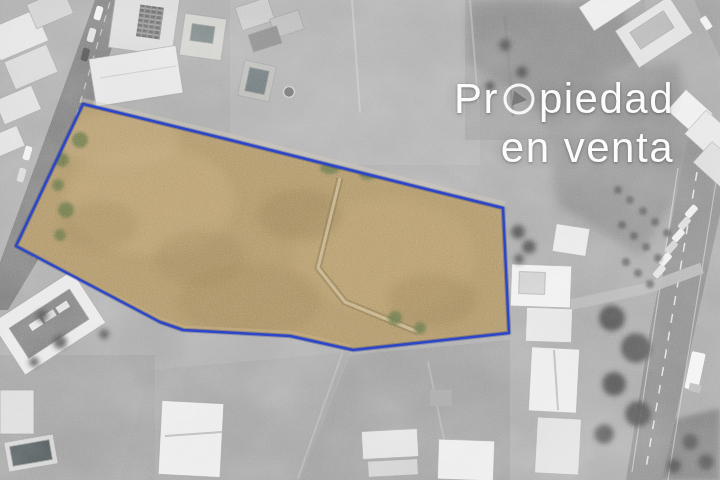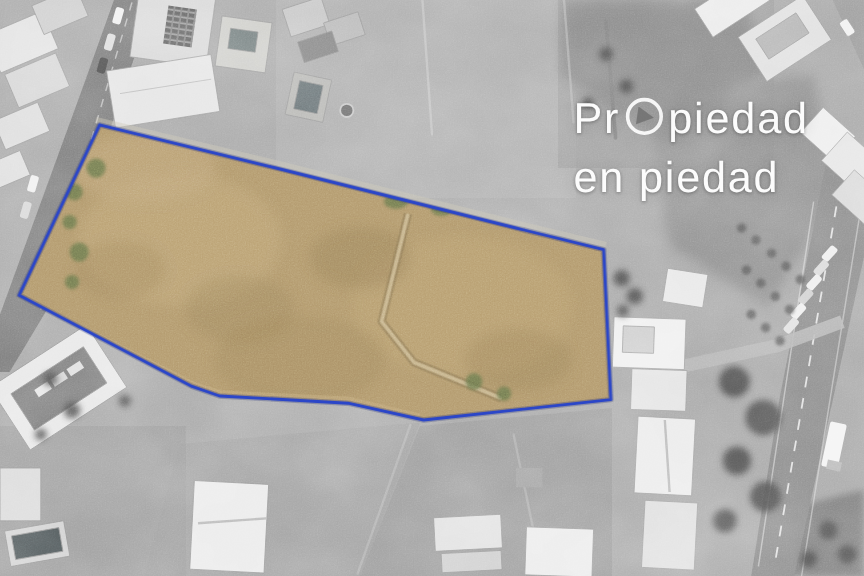--- a/index.html
+++ b/index.html
@@ -1,20 +1,20 @@
 <!DOCTYPE html>
 <html><head>
 <meta charset="utf-8">
 <style>
   html,body{margin:0;padding:0;background:#222;}
   .stage{position:relative;width:720px;height:480px;overflow:hidden;
          font-family:"Liberation Sans", sans-serif;}
   .stage svg.scene{position:absolute;inset:0;display:block;}
-  .caption{position:absolute;top:74px;right:46px;text-align:left;
-           color:#ffffff;opacity:.96;line-height:49px;font-size:36px;
+  .caption{position:absolute;top:74px;right:46px;text-align:right;
+           color:#ffffff;opacity:.96;line-height:49px;font-size:42px;
            letter-spacing:1.5px;font-weight:400;
            text-shadow:0 1px 3px rgba(40,40,40,.45),0 0 16px rgba(0,0,0,.20);}
   .cap-line{white-space:nowrap;}
   .o-wrap{display:inline-block;width:36px;height:36px;vertical-align:-3px;margin:0 2px;}
   .o-wrap svg{display:block;}
 </style>
 </head>
 <body>
 
 <div class="stage">
@@ -239,16 +239,16 @@
 
   <use href="#parcel-shape" fill="none" stroke-width="4.5" stroke-linejoin="round" opacity=".28" stroke="#16247e"></use>
   <use href="#parcel-shape" fill="none" stroke-width="2.4" stroke-linejoin="round" stroke="#2b46c8"></use>
 </svg>
 
 <div class="caption">
   <div class="cap-line"><span>Pr</span><span class="o-wrap"><svg width="36" height="36" viewBox="0 0 36 36">
       <circle cx="18" cy="19" r="14" fill="none" stroke="#ffffff" stroke-width="3" opacity=".95"></circle>
       <polygon points="12,11.5 12,26.5 26,19" fill="#6e6e6e" opacity=".85" transform="rotate(8 18 19)"></polygon>
     </svg></span><span>piedad</span></div>
-  <div class="cap-line">en piedad</div>
+  <div class="cap-line">en venta</div>
 </div>
 
 </div>
 
 </body></html>

